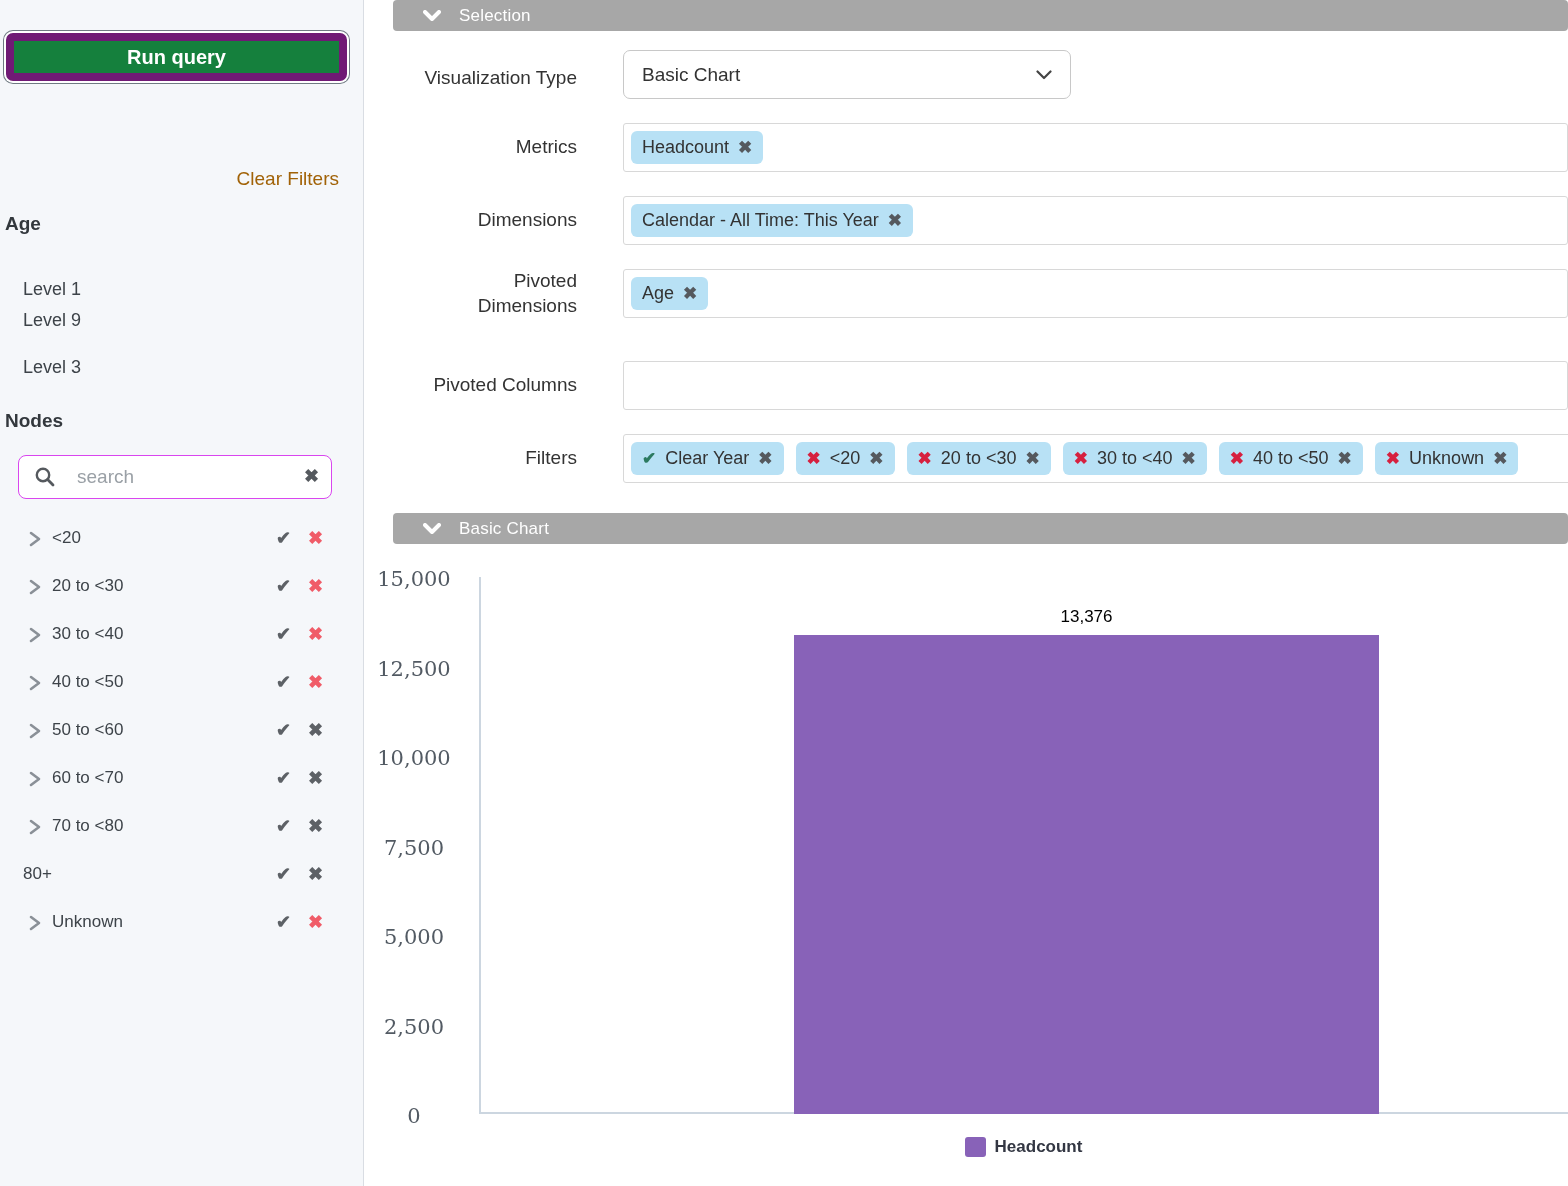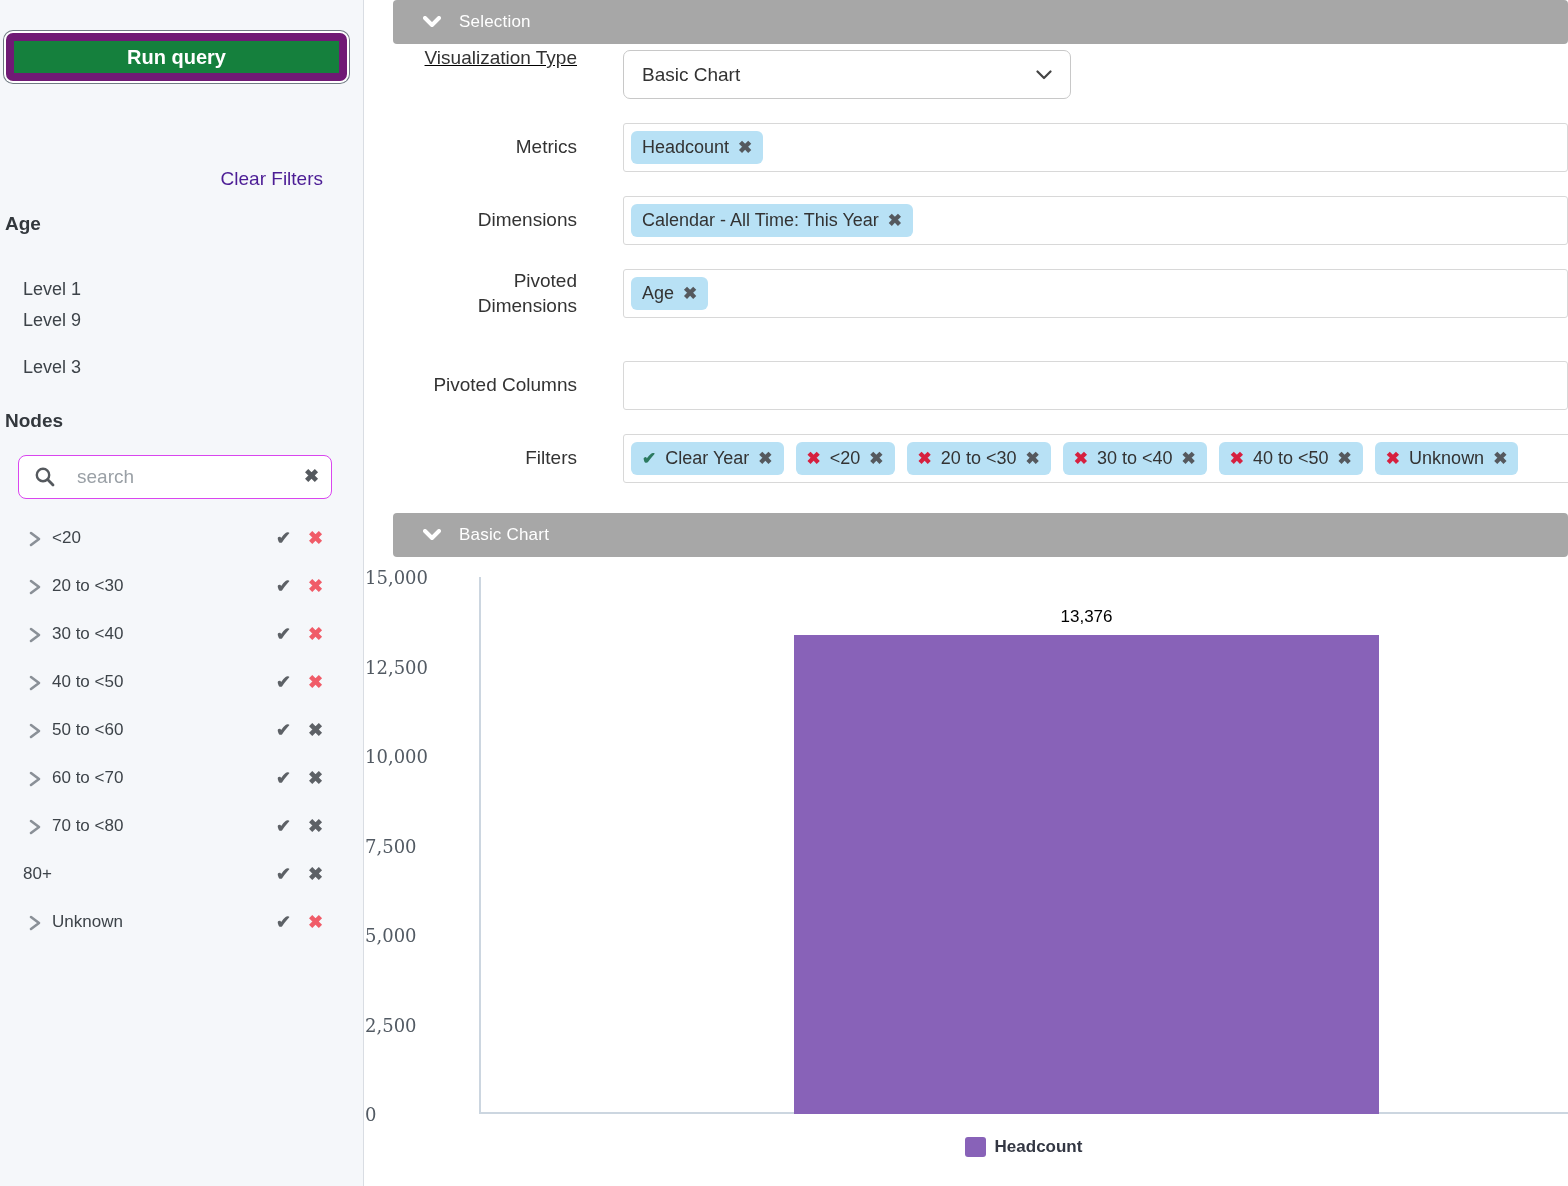--- a/index.html
+++ b/index.html
@@ -8,22 +8,22 @@
 
   
   .sidebar { position:absolute; left:0; top:0; width:364px; height:1186px;
     background:#f5f7fa; border-right:1px solid #d9dde3; }
   .btn { display:block; position:absolute; left:6px; right:16px; height:48px;
     border:none; border-radius:7px; color:#fff; font-weight:bold; font-size:20px;
     font-family:"Liberation Sans", sans-serif; text-align:center; cursor:pointer; }
   .btn-run { top:18px; background:#15803d; border:8px solid #701a75;
     box-shadow:0 0 0 2px #ffffff, 0 0 0 3px #6f7a82;margin-top:15px; }
   .btn-close { top:91px; background:#2d9fd8; }
-  .clear-filters { position:absolute; top:168px; right:40px; font-size:19px;
-    color:#4c1d95; cursor:pointer; }
+  .clear-filters { position:absolute; top:168px; right:24px; font-size:19px;
+    color:#a16207; cursor:pointer; }
   .side-h { position:absolute; left:5px; font-size:19px; font-weight:bold; color:#33383d; }
   .h-age { top:213px; } .h-nodes { top:410px; }
   .level { position:absolute; left:23px; font-size:18px; color:#3d4349; cursor:pointer; }
   .lv0 { top:263px;margin-top:16px; } .lv1 { top:310px; } .lv2 { top:357px; }
 
   .searchbox { position:absolute; left:18px; top:455px; width:314px; height:44px;
     background:#fff; border:1px solid #d946ef; border-radius:8px; }
   .searchbox input { position:absolute; left:58px; top:0; width:210px; height:42px;
     border:none; outline:none; background:transparent; font-size:19px; color:#333;
     font-family:"Liberation Sans", sans-serif; }
@@ -38,31 +38,31 @@
   .node-label { position:absolute; left:52px; top:12px; font-size:17px; color:#3d4349; }
   .node-label.no-chev { left:23px; }
   .node-check { position:absolute; left:276px; top:11px; font-size:18px; font-weight:bold;
     color:#5d6166; cursor:pointer; }
   .node-x { position:absolute; left:308px; top:11px; font-size:18px; font-weight:bold;
     color:#5d6166; cursor:pointer; }
   .node-x.removed { color:#f05c68; }
 
   
   .main { position:absolute; left:365px; top:0; right:0; bottom:0; background:#fff; }
-  .panel-bar { position:absolute; left:28px; right:0; height:44px; background:#a7a7a7;
+  .panel-bar { position:absolute; left:28px; right:0; height:31px; background:#a7a7a7;
     border-radius:4px; color:#fff; display:flex; align-items:center; cursor:pointer; }
   .bar-selection { top:0; } .bar-chart { top:513px; }
   .panel-bar .chev { margin-left:30px; }
   .panel-bar .ttl { margin-left:18px; font-size:17px; letter-spacing:.2px; }
 
   .form-row { position:absolute; left:0; right:0; height:49px; display:flex; }
   .form-label { width:212px; text-align:right; font-size:19px; color:#333;
     display:flex; align-items:center; justify-content:flex-end; line-height:1.3; }
   .form-label .narrow { display:inline-block; width:115px; }
-  .row-viz { top:34px;text-decoration:underline; } .row-metrics { top:123px; } .row-dims { top:196px; }
+  .row-viz { top:54px; } .row-metrics { top:123px; } .row-dims { top:196px; }
   .row-pivdims { top:269px; } .row-pivcols { top:361px; } .row-filters { top:434px; }
 
   .select-box { position:absolute; left:258px; top:50px; width:448px; height:49px;
     background:#fff; border:1px solid #c8c8c8; border-radius:7px; display:flex;
     align-items:center; padding:0 18px; font-size:19px; color:#333; cursor:pointer; }
   .select-box .sel-chev { margin-left:auto; }
 
   .field-box { position:absolute; left:258px; right:0; height:49px; background:#fff;
     border:1px solid #d8d8d8; border-radius:3px; display:flex; align-items:center;
     padding:0 7px; gap:12px; overflow:hidden; cursor:text; }
@@ -72,21 +72,21 @@
   .chip { display:inline-flex; align-items:center; gap:9px; background:#b8e1f5;
     border-radius:6px; padding:6px 11px; font-size:18px; color:#333; white-space:nowrap; }
   .chip .rm { font-weight:bold; color:#55595e; font-size:17px; cursor:pointer; }
   .chip .st { font-weight:bold; font-size:17px; cursor:pointer; }
   .st.include { color:#2b7a60; } .st.exclude { color:#d6203f; }
 
   
   .chart { position:absolute; left:0; top:545px; right:0; bottom:0; }
   .y-axis { position:absolute; left:114px; top:32px; width:2px; height:537px; background:#ccd6e0; }
   .x-axis { position:absolute; left:114px; right:0; top:567px; height:2px; background:#ccd6e0; }
-  .ytick { position:absolute; left:0; width:98px; text-align:left; font-size:18px;
+  .ytick { position:absolute; left:0; width:98px; text-align:center; font-size:21px;
     color:#525a63; font-family:"DejaVu Serif", serif; }
   .bar { position:absolute; }
   .bar-label { position:absolute; text-align:center; font-size:17px; font-weight:normal; color:#000; }
   .legend { position:absolute; left:114px; right:0; top:592px; display:flex;
     justify-content:center; align-items:center; gap:9px; cursor:pointer; }
   .legend .swatch { width:21px; height:20px; border-radius:3px; }
   .legend .ltxt { font-size:17px; font-weight:bold; color:#333743; }
 
   svg { display:block; }
 </style>

